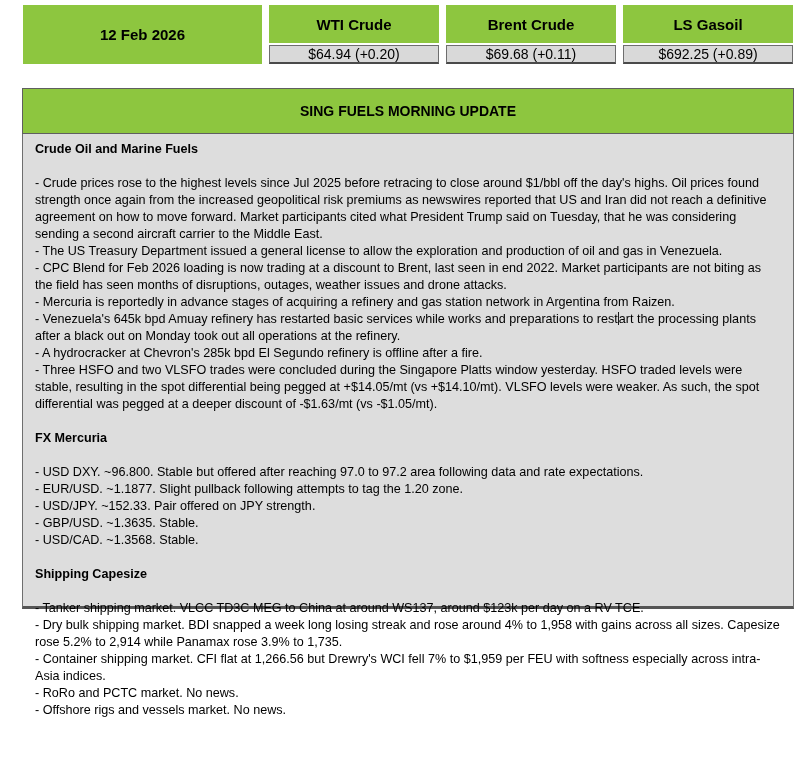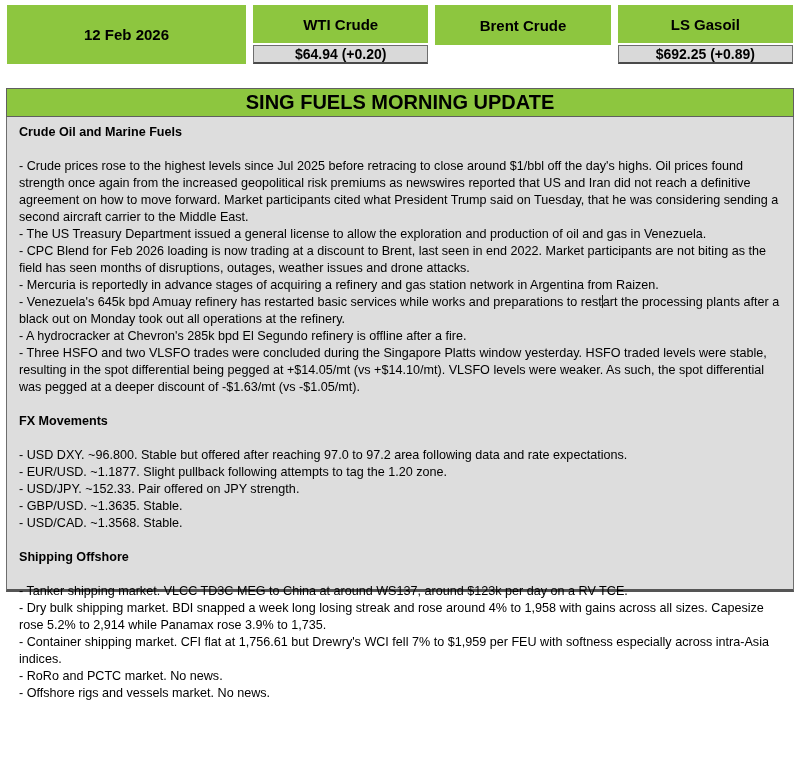--- a/index.html
+++ b/index.html
@@ -4,21 +4,21 @@
 <style>
   * { box-sizing: border-box; margin: 0; padding: 0; }
   html, body { background: #ffffff; }
   body {
     width: 800px; height: 779px;
     font-family: "Liberation Sans", sans-serif;
     color: #000000;
     position: relative;
     overflow: hidden;
   }
-  .page { padding: 5px 6px 0 6px; }
+  .page { padding: 5px 6px 0 6px; margin-left: 16px; }
 
   
   .quote-table {
     display: flex;
     gap: 7px;
     height: 59px;
     margin: 0 1px 0 1px;
   }
   .date-cell {
     width: 239px;
@@ -33,31 +33,31 @@
     display: flex; align-items: center; justify-content: center;
     font-weight: bold; font-size: 15px;
   }
   .qcol-price {
     margin-top: 2px;
     flex: 1;
     background: var(--cellgray, #D9D9D9);
     border: 1px solid #6e6e6e;
     border-bottom: 2px solid #4a4a4a;
     display: flex; align-items: center; justify-content: center;
-    font-weight: bold; font-size: 14px;
+    font-weight: normal; font-size: 14px;
   }
 
   
   .banner {
     margin-top: 24px;
-    height: 29px;
+    height: 46px;
     background: var(--green, #8DC63F);
     border: 1px solid #5f5f5f;
     display: flex; align-items: center; justify-content: center;
-    font-weight: bold; font-size: 20px;
+    font-weight: bold; font-size: 14px;
   }
   .panel {
     height: 475px;
     background: var(--panelgray, #DDDDDD);
     border: 1px solid #6e6e6e;
     border-top: none;
     border-bottom: 3px solid #555555;
     padding: 7px 12px 0 12px;
     cursor: text;
   }
@@ -85,20 +85,21 @@
   <div class="quote-table">
     <div class="date-cell">12 Feb 2026</div>
 
     <div class="qcol">
       <div class="qcol-header">WTI Crude</div>
       <div class="qcol-price">$64.94 (+0.20)</div>
     </div>
 
     <div class="qcol">
       <div class="qcol-header">Brent Crude</div>
+      <div class="qcol-price">$69.68 (+0.11)</div>
     </div>
 
     <div class="qcol">
       <div class="qcol-header">LS Gasoil</div>
       <div class="qcol-price">$692.25 (+0.89)</div>
     </div>
   </div>
 
   <div class="banner">SING FUELS MORNING UPDATE</div>
 
@@ -106,28 +107,28 @@
 
     <p class="section-heading">Crude Oil and Marine Fuels</p>
     <p class="para">- Crude prices rose to the highest levels since Jul 2025 before retracing to close around $1/bbl off the day's highs. Oil prices found strength once again from the increased geopolitical risk premiums as newswires reported that US and Iran did not reach a definitive agreement on how to move forward. Market participants cited what President Trump said on Tuesday, that he was considering sending a second aircraft carrier to the Middle East.</p>
     <p class="para">- The US Treasury Department issued a general license to allow the exploration and production of oil and gas in Venezuela.</p>
     <p class="para">- CPC Blend for Feb 2026 loading is now trading at a discount to Brent, last seen in end 2022. Market participants are not biting as the field has seen months of disruptions, outages, weather issues and drone attacks.</p>
     <p class="para">- Mercuria is reportedly in advance stages of acquiring a refinery and gas station network in Argentina from Raizen.</p>
     <p class="para"><span>- Venezuela's 645k bpd Amuay refinery has restarted basic services while works and preparations to rest</span><span class="caret"></span><span>art the processing plants after a black out on Monday took out all operations at the refinery.</span></p>
     <p class="para">- A hydrocracker at Chevron's 285k bpd El Segundo refinery is offline after a fire.</p>
     <p class="para">- Three HSFO and two VLSFO trades were concluded during the Singapore Platts window yesterday. HSFO traded levels were stable, resulting in the spot differential being pegged at +$14.05/mt (vs +$14.10/mt). VLSFO levels were weaker. As such, the spot differential was pegged at a deeper discount of -$1.63/mt (vs -$1.05/mt).</p>
 
-    <p class="section-heading spaced">FX Movements</p>
+    <p class="section-heading spaced">FX Mercuria</p>
     <p class="para">- USD DXY. ~96.800. Stable but offered after reaching 97.0 to 97.2 area following data and rate expectations.</p>
     <p class="para">- EUR/USD. ~1.1877. Slight pullback following attempts to tag the 1.20 zone.</p>
     <p class="para">- USD/JPY. ~152.33. Pair offered on JPY strength.</p>
     <p class="para">- GBP/USD. ~1.3635. Stable.</p>
     <p class="para">- USD/CAD. ~1.3568. Stable.</p>
 
-    <p class="section-heading spaced">Shipping Offshore</p>
+    <p class="section-heading spaced">Shipping Capesize</p>
     <p class="para">- Tanker shipping market. VLCC TD3C MEG to China at around WS137, around $123k per day on a RV TCE.</p>
     <p class="para">- Dry bulk shipping market. BDI snapped a week long losing streak and rose around 4% to 1,958 with gains across all sizes. Capesize rose 5.2% to 2,914 while Panamax rose 3.9% to 1,735.</p>
-    <p class="para">- Container shipping market. CFI flat at 1,756.61 but Drewry's WCI fell 7% to $1,959 per FEU with softness especially across intra-Asia indices.</p>
+    <p class="para">- Container shipping market. CFI flat at 1,266.56 but Drewry's WCI fell 7% to $1,959 per FEU with softness especially across intra-Asia indices.</p>
     <p class="para">- RoRo and PCTC market. No news.</p>
     <p class="para">- Offshore rigs and vessels market. No news.</p>
 
   </div>
 </div>
 
 </body></html>

